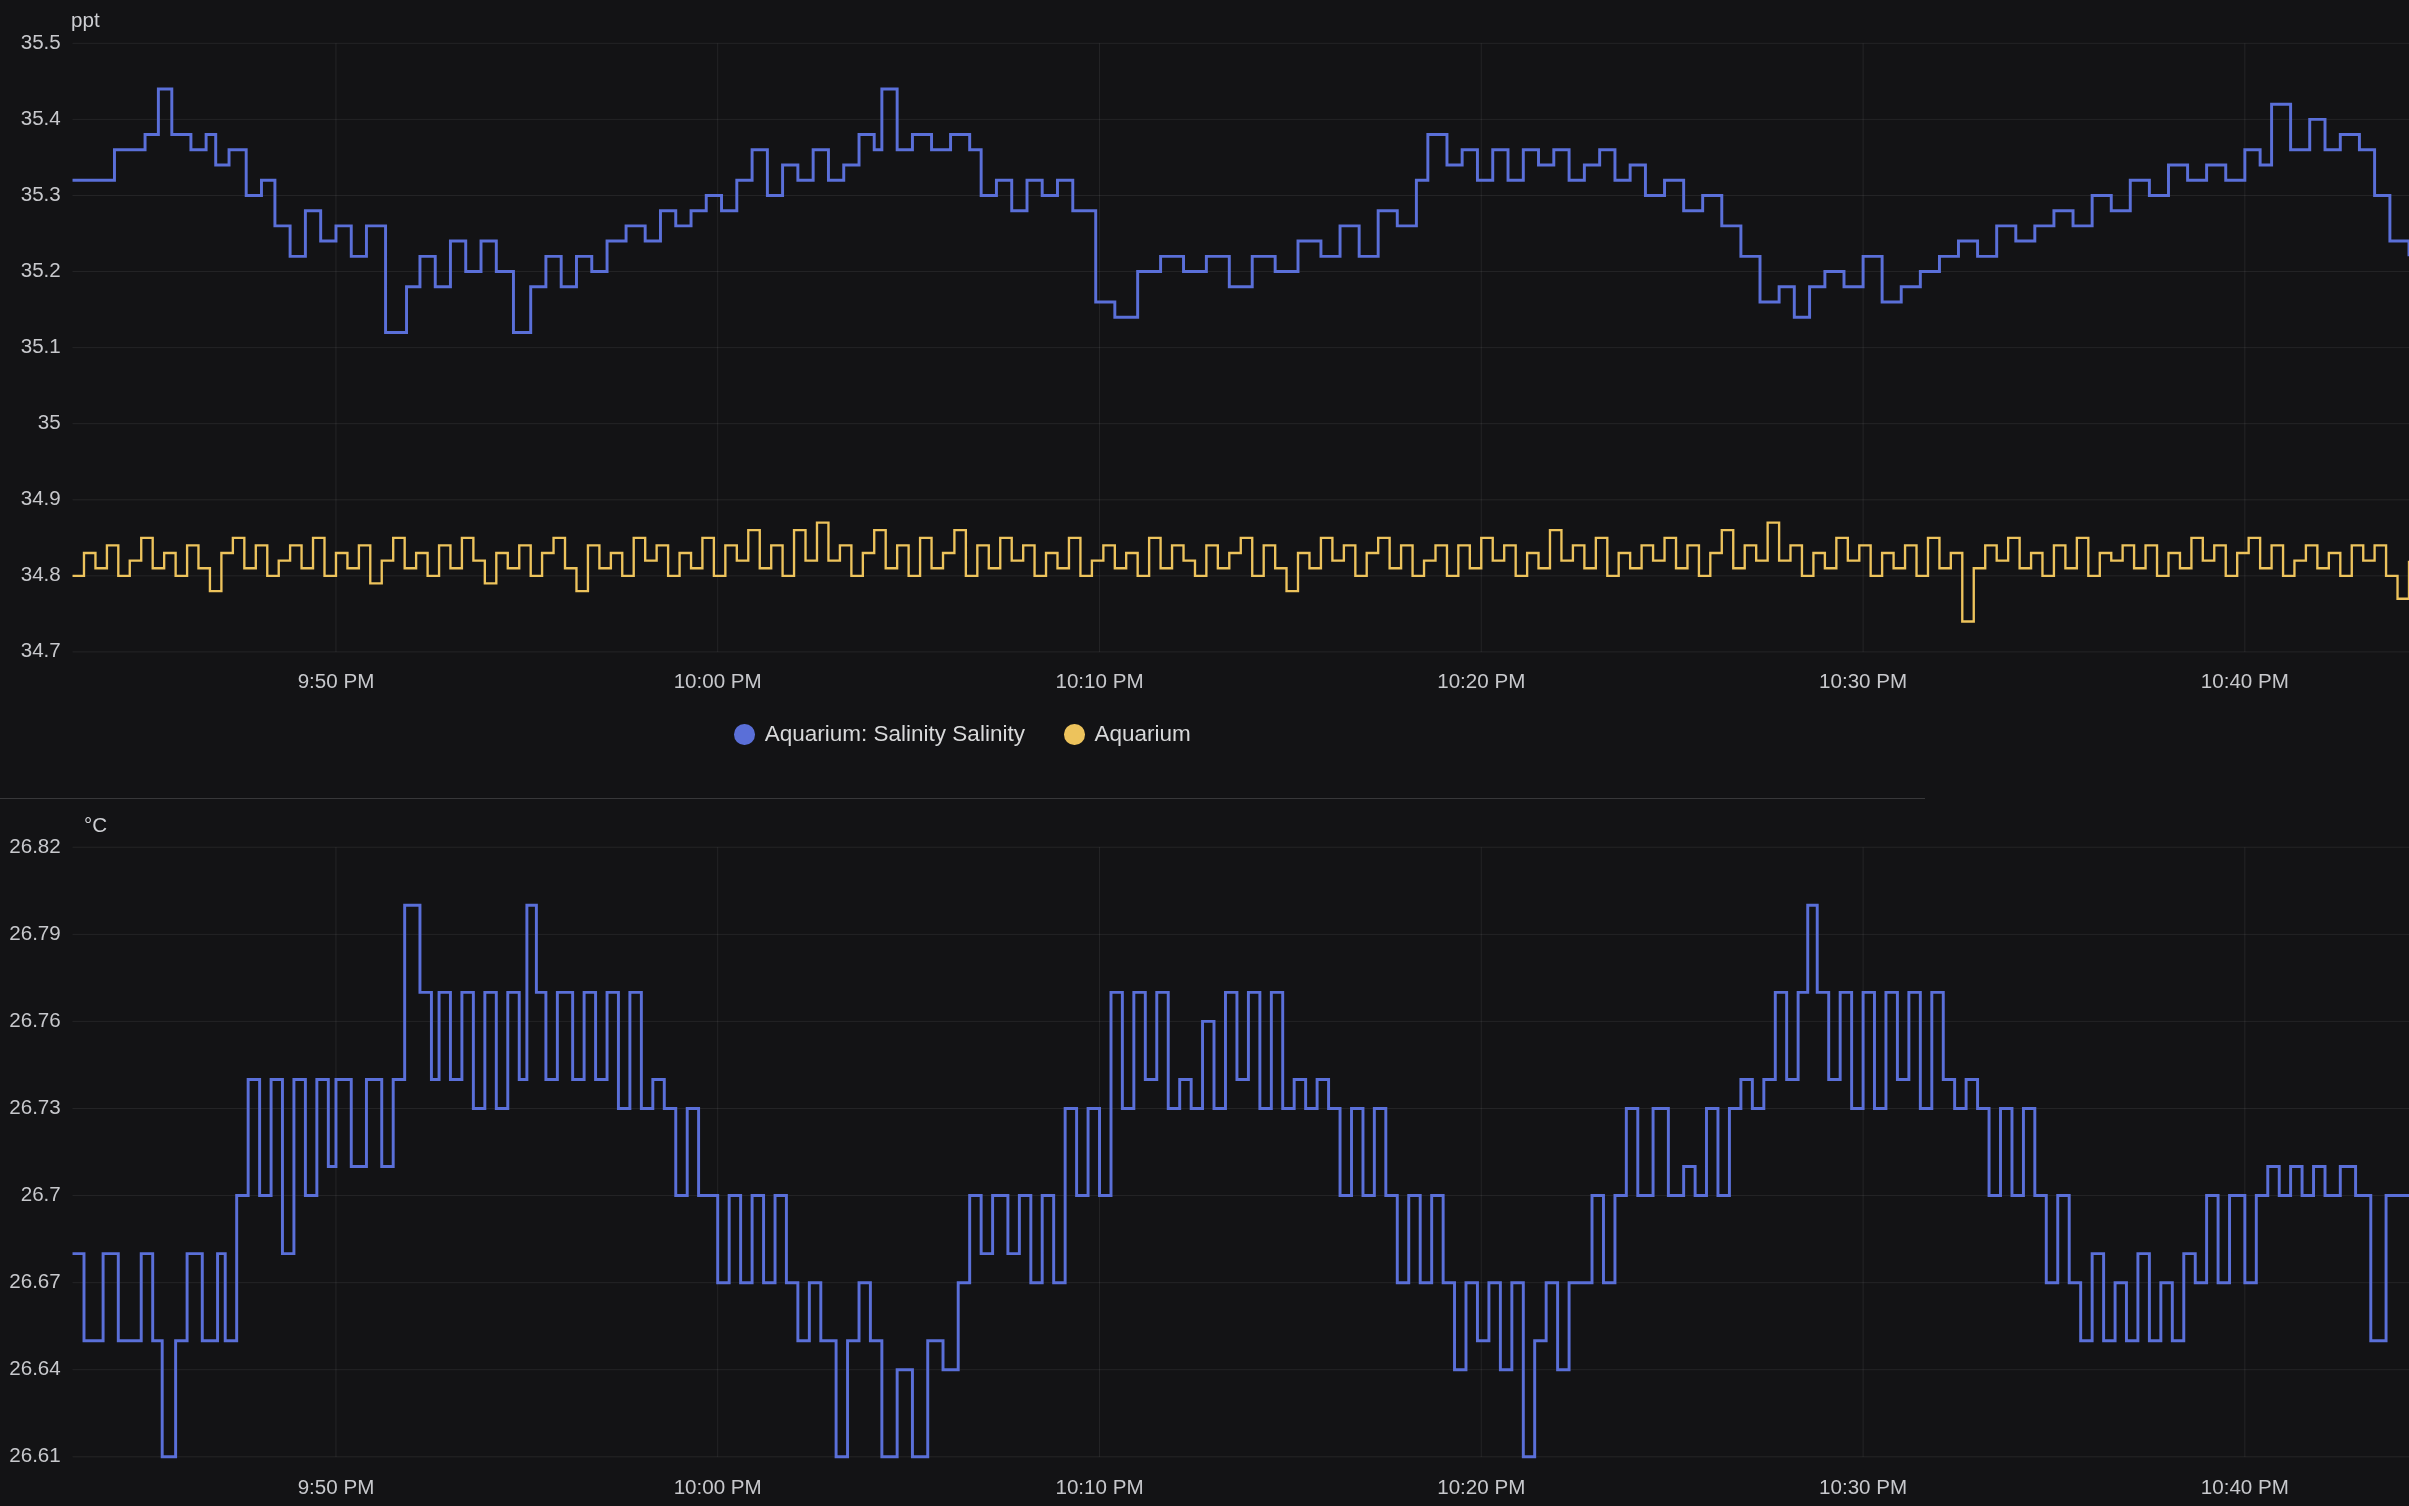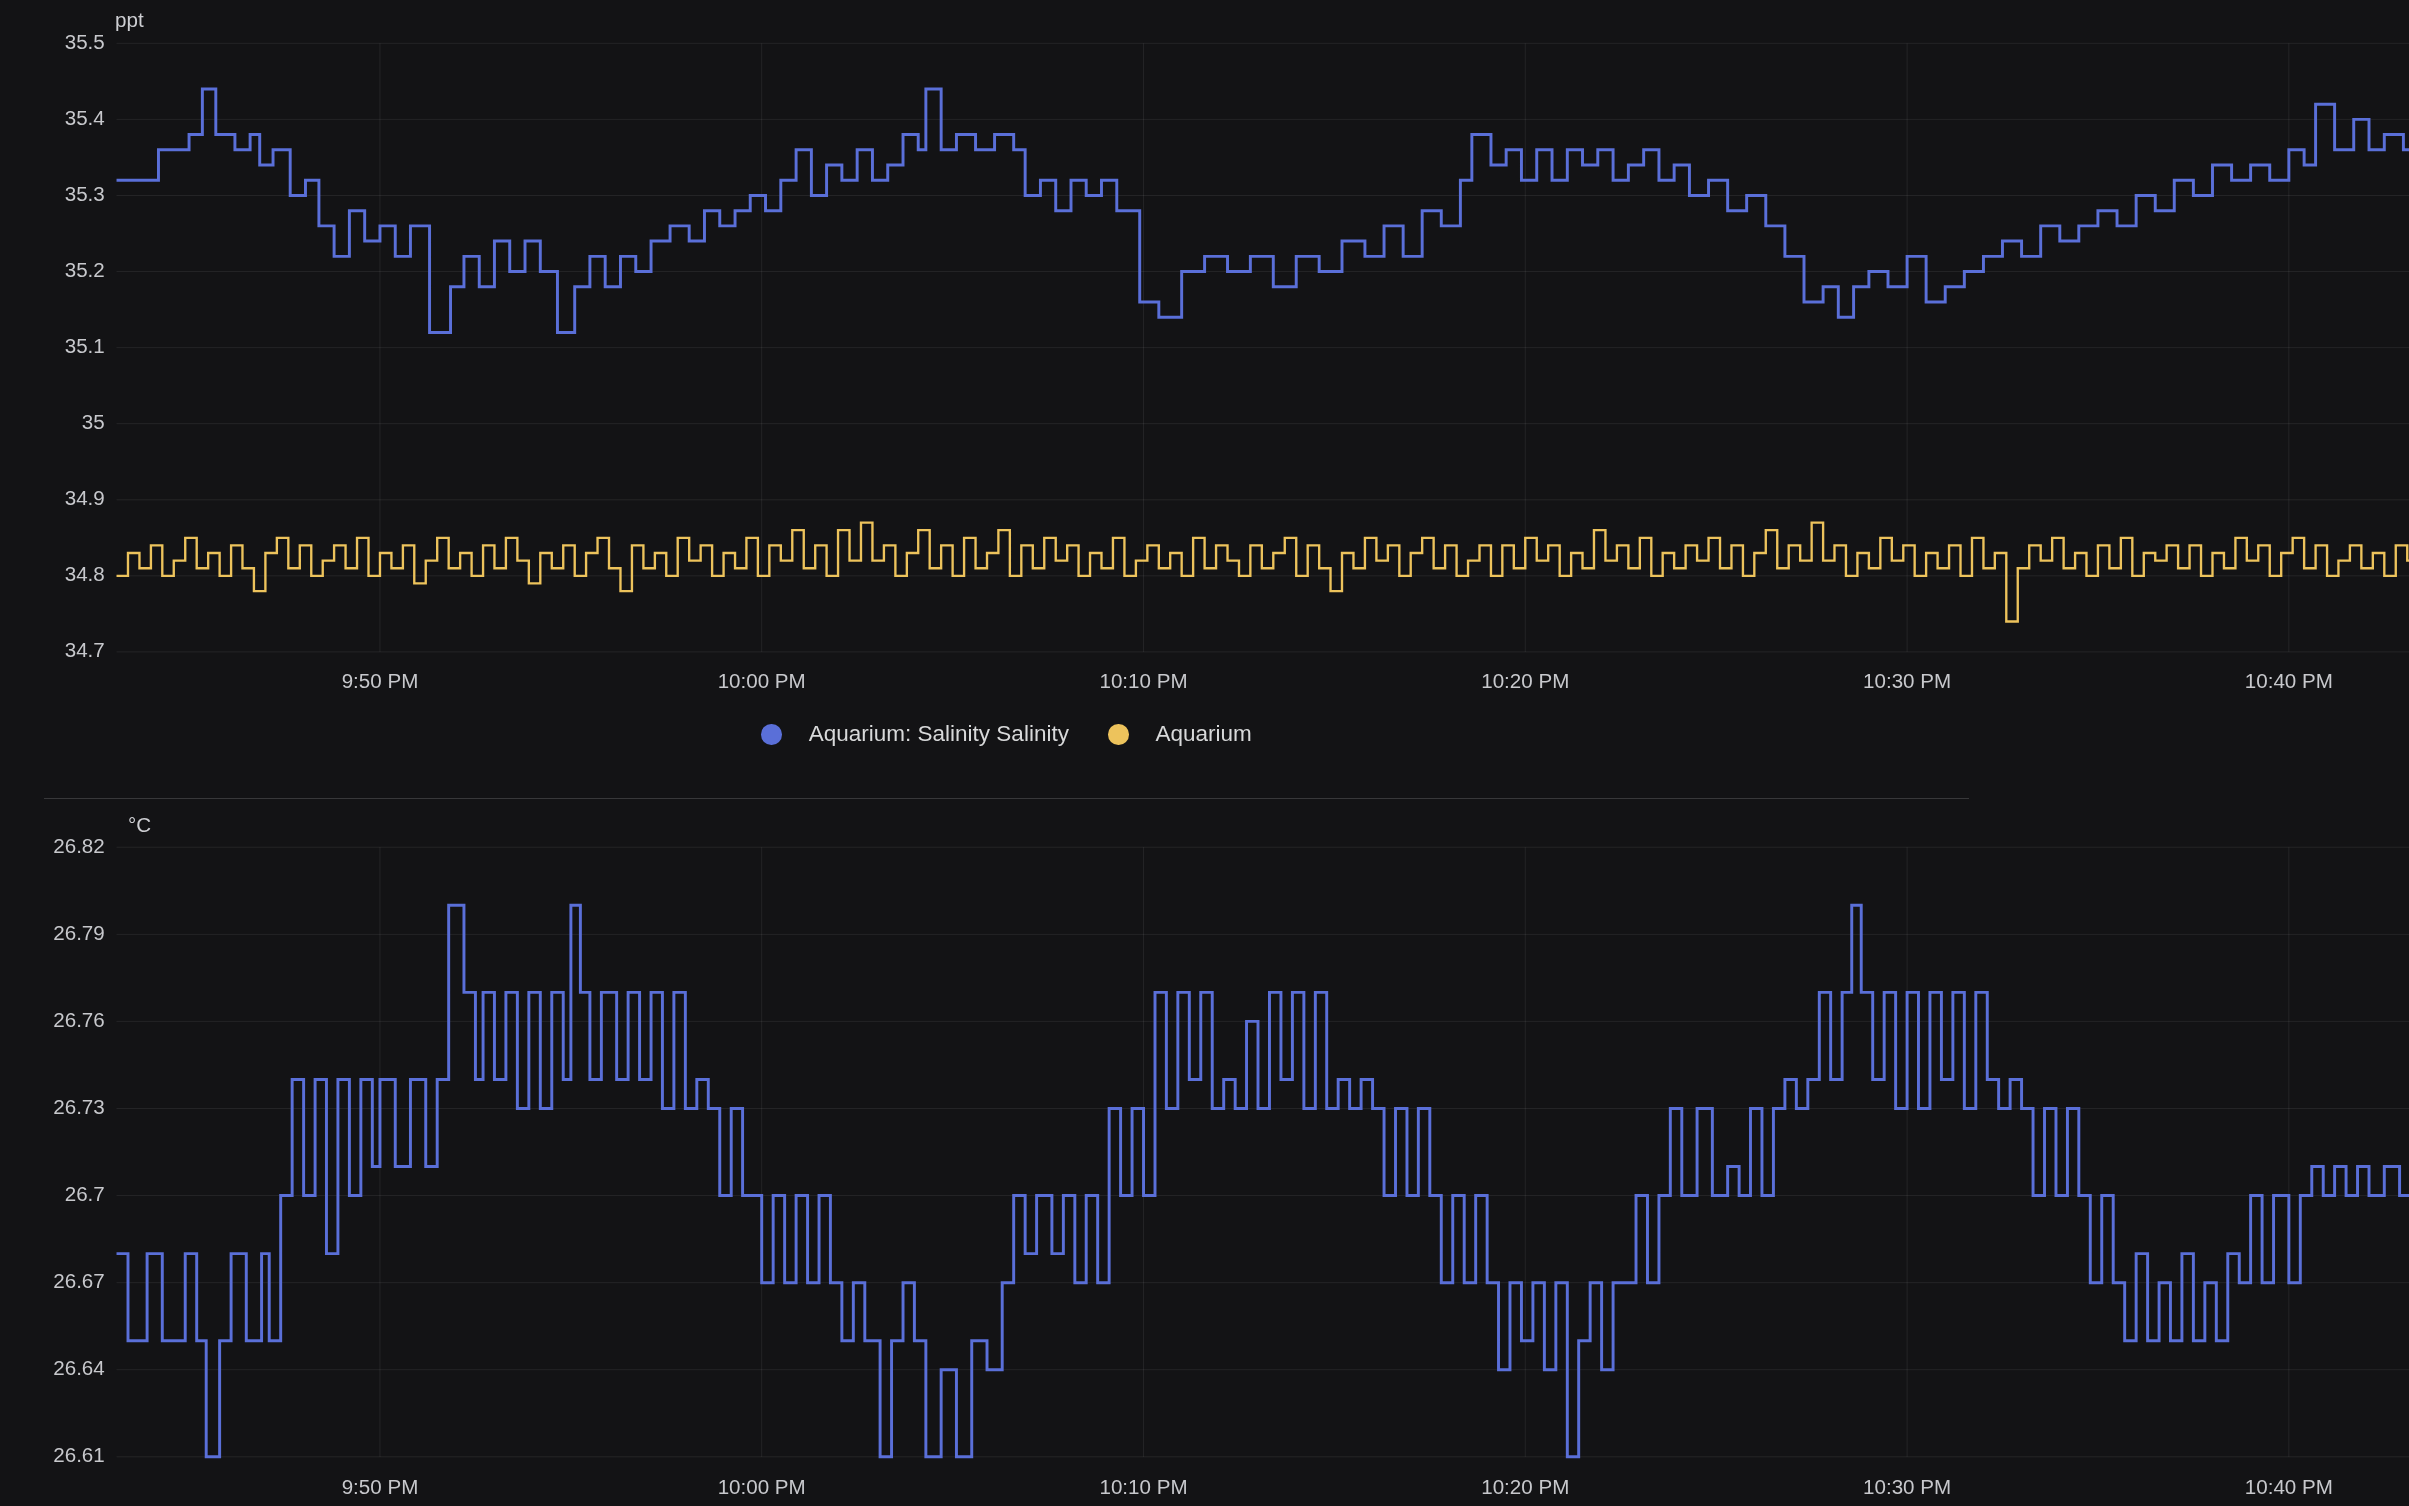--- a/index.html
+++ b/index.html
@@ -2,36 +2,36 @@
 <html><head>
 <meta charset="utf-8">
 <style>
   html,body{margin:0;padding:0;}
   body{
     width:2409px;height:1506px;
     background:#131315;
     font-family:"Liberation Sans", sans-serif;
     overflow:hidden;
   }
-  .panel{position:relative;width:1925px;margin-left:44px;}
+  .panel{position:relative;width:1925px;}
   #panel-salinity{height:798px;}
   #panel-temp{height:709px;border-top:1px solid rgba(255,255,255,0.16);}
   .unit-label{position:absolute;color:#cdced2;font-size:20.6px;z-index:2;}
   #panel-salinity .unit-label{left:71px;top:7.8px;}
   #panel-temp .unit-label{left:84px;top:13.7px;}
   svg{display:block;}
   .grid{stroke:rgba(255,255,255,0.08);stroke-width:1;}
   .tick{fill:#c7c8cc;font-size:21px;font-family:"Liberation Sans",sans-serif;}
   .ytick{text-anchor:end;dominant-baseline:middle;}
   .xtick{text-anchor:middle;}
   .legend{
     position:absolute;left:0;right:0;top:723px;
     display:flex;justify-content:center;align-items:center;gap:39px;
   }
-  .legend-item{display:flex;align-items:center;gap:27px;cursor:pointer;}
+  .legend-item{display:flex;align-items:center;gap:10px;cursor:pointer;}
   .legend-dot{width:20.6px;height:20.6px;border-radius:50%;flex:0 0 auto;}
   .legend-label{color:#d8d9da;font-size:22.5px;line-height:1;}
 </style>
 </head>
 <body style="background: rgb(19, 19, 21);">
 
 <div class="dashboard">
 
   <section class="panel" id="panel-salinity">
     <div class="unit-label">ppt</div>

